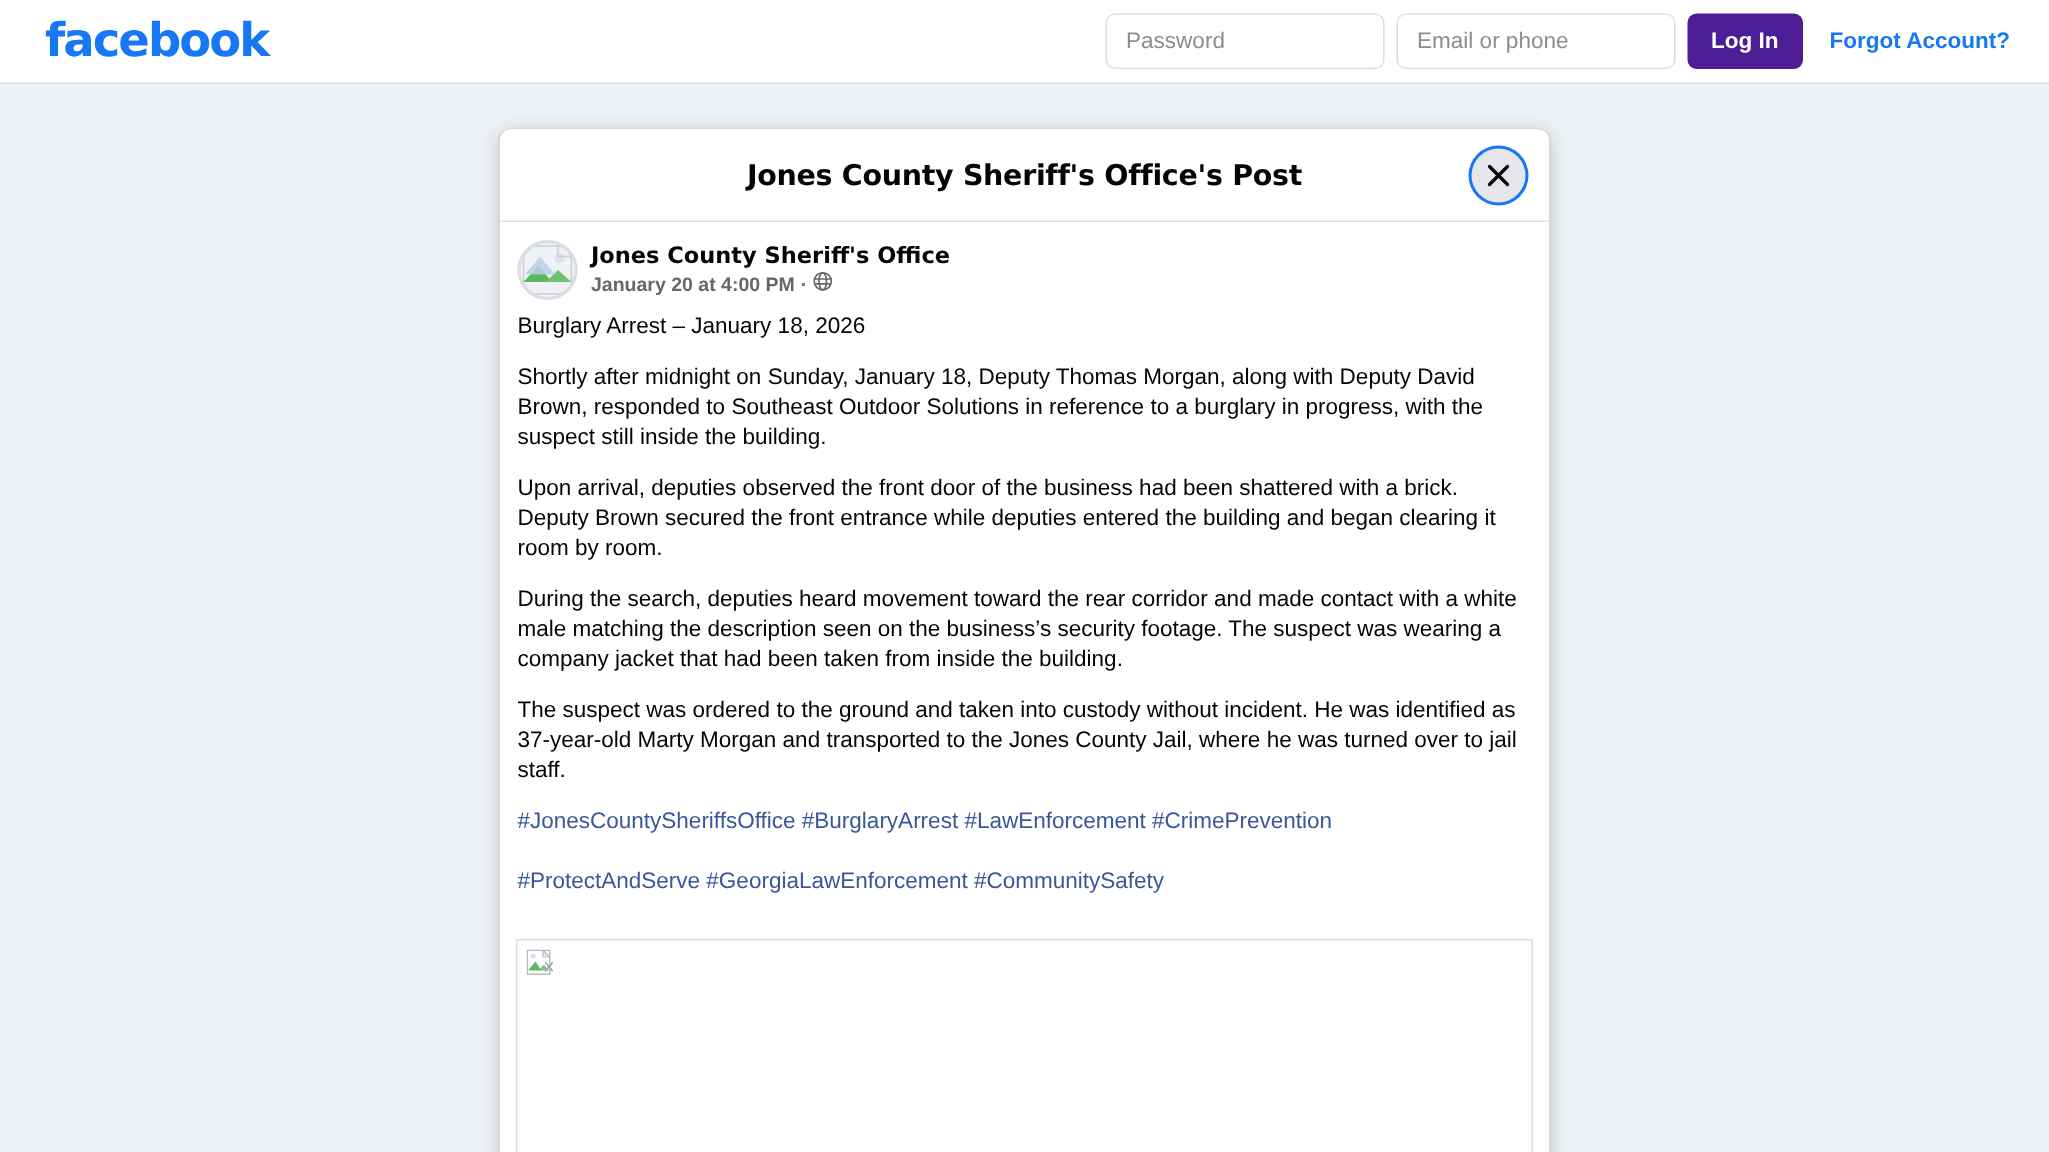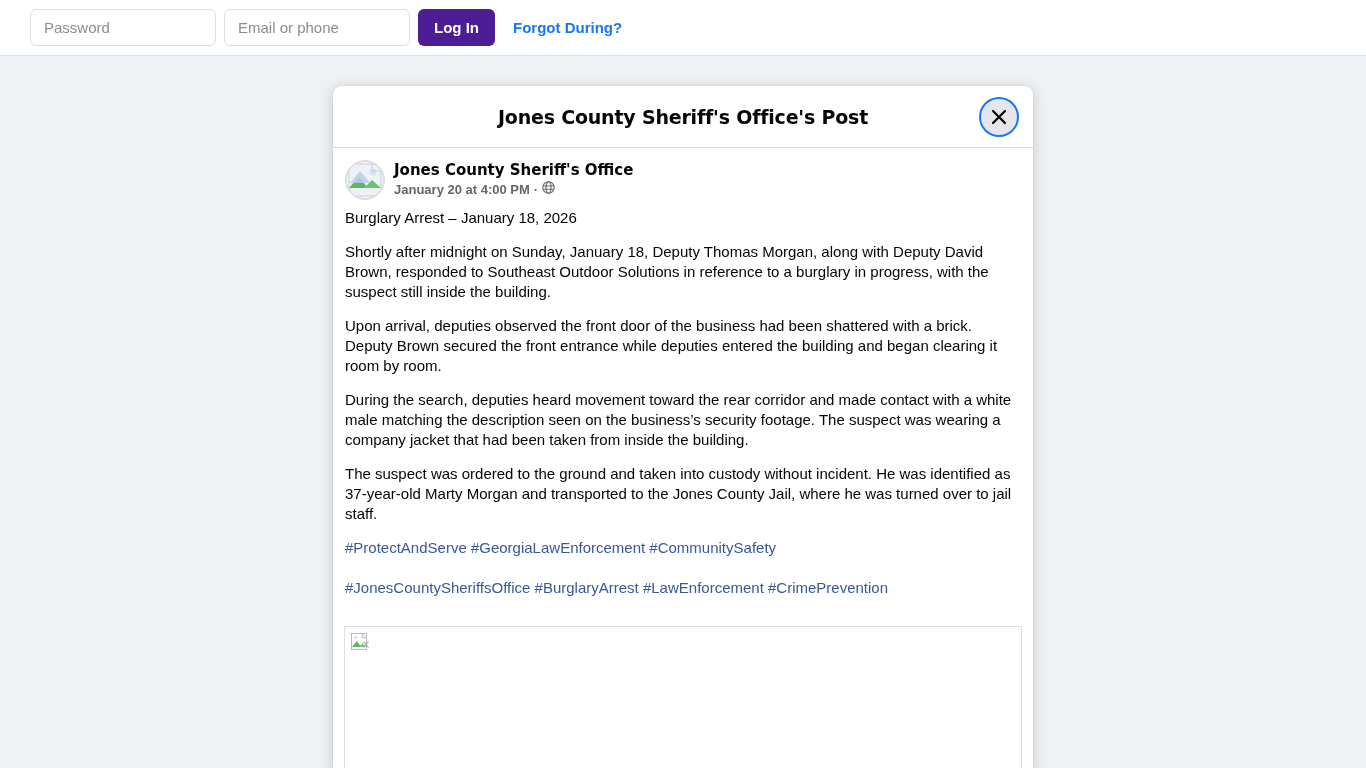--- a/index.html
+++ b/index.html
@@ -202,26 +202,27 @@
   .broken-img {
     width: 18px;
     height: 19px;
     display: block;
   }
 </style>
 </head>
 <body>
 
 <div class="fb-header">
+  <div class="fb-logo">facebook</div>
 
   <div class="login-form">
     <input id="password-field" class="login-input" type="password" placeholder="Password" style="">
     <input id="email-field" class="login-input" type="text" placeholder="Email or phone" style="">
     <button class="login-btn">Log In</button>
-    <a class="forgot-link" href="#">Forgot During?</a>
+    <a class="forgot-link" href="#">Forgot Account?</a>
   </div>
 </div>
 
 <div class="page-body">
 
   <div class="modal">
 
     <div class="modal-header">
       <div class="modal-title">Jones County Sheriff's Office's Post</div>
       <button class="close-btn" aria-label="Close">
@@ -272,22 +273,22 @@
           </div>
         </div>
       </div>
 
       <div class="post-body">
         <p>Burglary Arrest – January 18, 2026</p>
         <p>Shortly after midnight on Sunday, January 18, Deputy Thomas Morgan, along with Deputy David Brown, responded to Southeast Outdoor Solutions in reference to a burglary in progress, with the suspect still inside the building.</p>
         <p>Upon arrival, deputies observed the front door of the business had been shattered with a brick. Deputy Brown secured the front entrance while deputies entered the building and began clearing it room by room.</p>
         <p>During the search, deputies heard movement toward the rear corridor and made contact with a white male matching the description seen on the business’s security footage. The suspect was wearing a company jacket that had been taken from inside the building.</p>
         <p>The suspect was ordered to the ground and taken into custody without incident. He was identified as 37-year-old Marty Morgan and transported to the Jones County Jail, where he was turned over to jail staff.</p>
+        <p class="hashtags">#JonesCountySheriffsOffice #BurglaryArrest #LawEnforcement #CrimePrevention</p>
         <p class="hashtags">#ProtectAndServe #GeorgiaLawEnforcement #CommunitySafety</p>
-        <p class="hashtags">#JonesCountySheriffsOffice #BurglaryArrest #LawEnforcement #CrimePrevention</p>
       </div>
 
       <div class="post-media">
         <span>
           <svg class="broken-img" viewBox="0 0 18 19" aria-hidden="true">
             <rect x="0.5" y="0.5" width="15" height="16" fill="#ffffff" stroke="#b6bcc4" stroke-width="1"></rect>
             <path d="M11 0.5 L15.5 5 L11 5 Z" fill="#e9edf2" stroke="#b6bcc4" stroke-width="0.8"></path>
             <path d="M1 14 L6 8 L10 14 Z" fill="#5cb85c"></path>
             <path d="M8 14 L11.5 10 L15 14 Z" fill="#7bc67b"></path>
             <circle cx="4.5" cy="4.5" r="1.6" fill="#cfe0f0"></circle>

